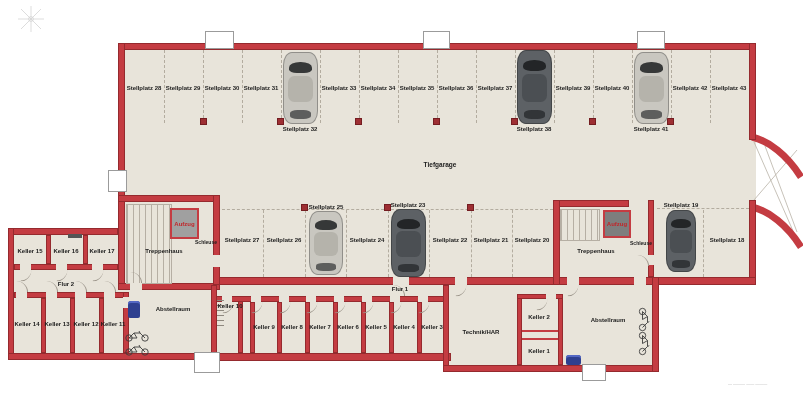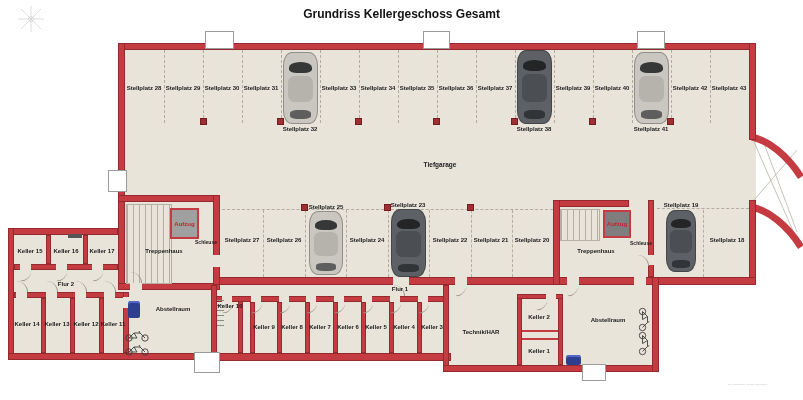--- a/index.html
+++ b/index.html
@@ -51,21 +51,20 @@
   .bikeV{transform:rotate(90deg);}
   .pram{position:absolute;background:#2e3f8f;border-radius:3px 3px 2px 2px;z-index:4;
         box-shadow:inset 0 2px 0 #5468c4;}
   .ramp,.compass{position:absolute;z-index:2;}
 </style>
 </head>
 <body>
 
 <div class="canvas">
 
-  <div class="title">Grundriss Kellergeschoss Gesamt</div>
 
   <svg class="compass" style="left:17px;top:5px" width="28" height="28" viewBox="0 0 28 28">
     <g stroke="#d4d4d4" stroke-width="0.8" fill="none">
       <line x1="4" y1="4" x2="24" y2="24"></line>
         <line x1="24" y1="4" x2="4" y2="24"></line>
       <line x1="14" y1="1" x2="14" y2="27"></line>
         <line x1="1" y1="14" x2="27" y2="14"></line>
       <circle cx="14" cy="14" r="2.4"></circle>
     </g>
   </svg>

